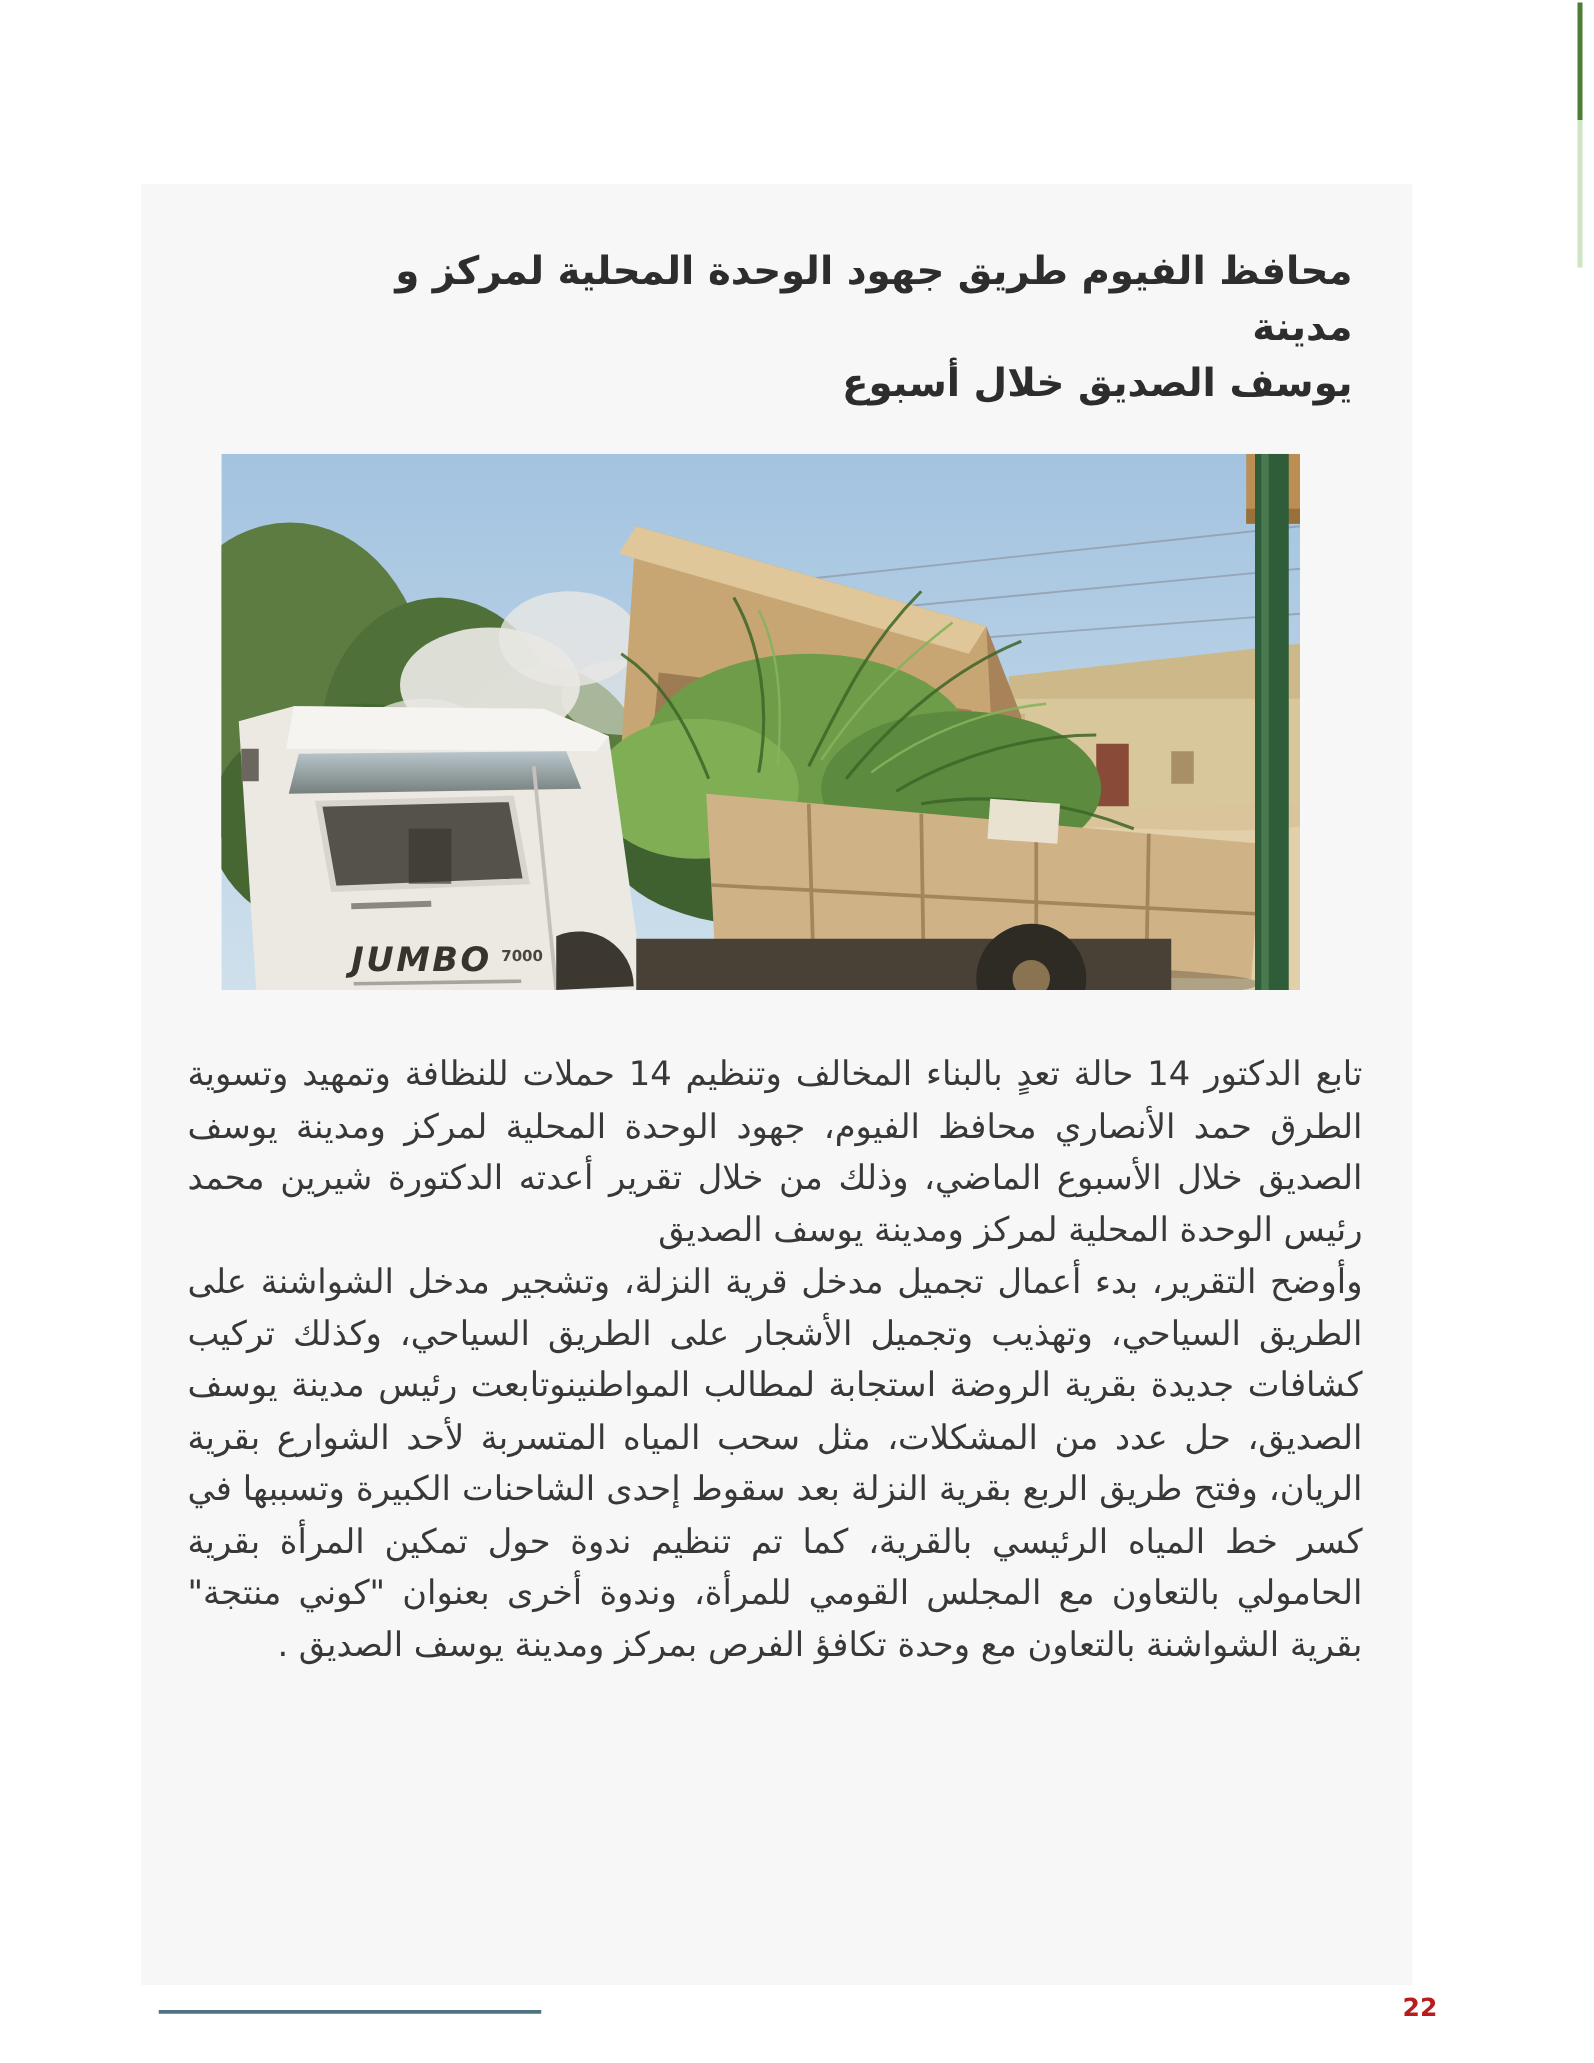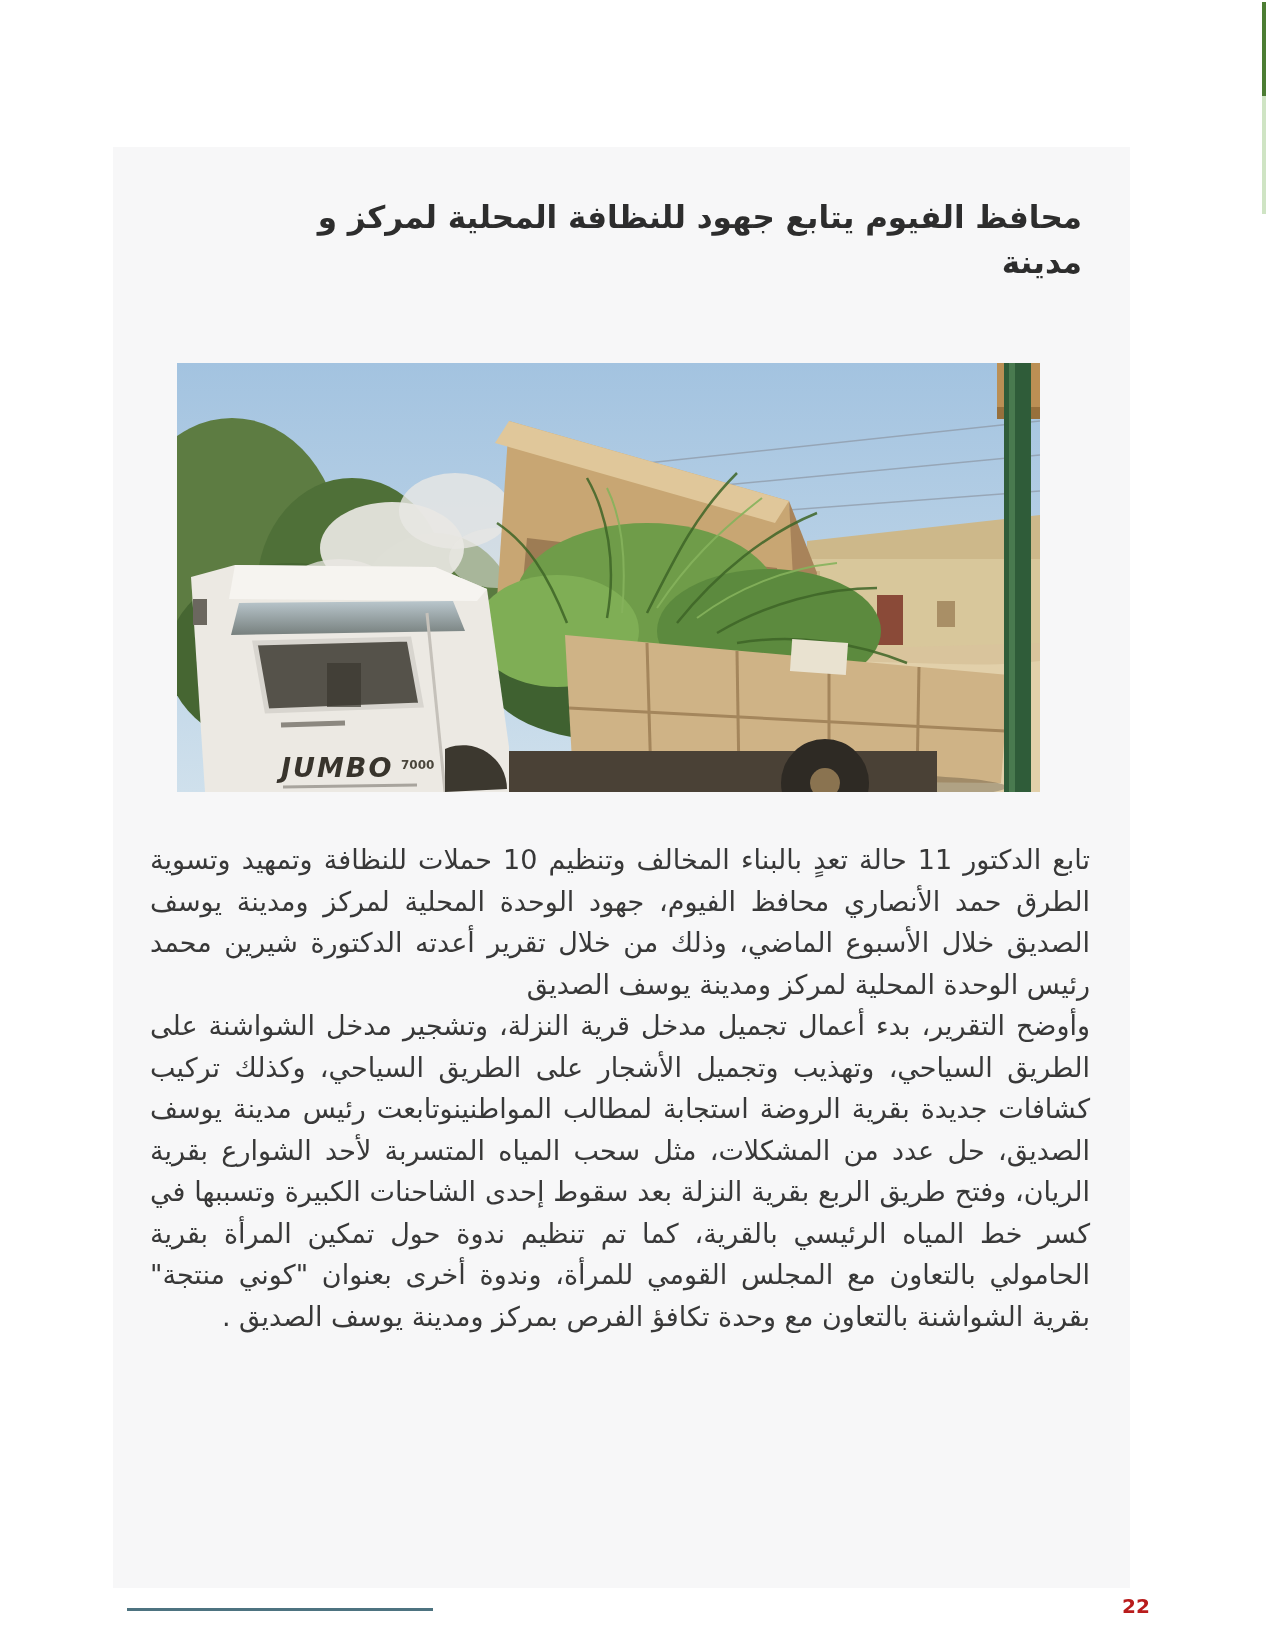--- a/index.html
+++ b/index.html
@@ -43,21 +43,22 @@
   .edge-line.light{left:1262px;top:96px;height:118px;background:var(--edge_light,#cfe4c4);}
 </style>
 </head>
 <body>
 
 <div class="page">
 
   <div class="card">
 
     <h1 class="title">
-      <span class="tline">محافظ الفيوم يتابع جهود للنظافة المحلية لمركز و مدينة</span>
+      <span class="tline">محافظ الفيوم طريق جهود الوحدة المحلية لمركز و مدينة</span>
+      <span class="tline">يوسف الصديق خلال أسبوع</span>
     </h1>
 
     <figure class="photo">
       <svg viewBox="0 0 863 429" xmlns="http://www.w3.org/2000/svg">
         <defs>
           <linearGradient id="sky" x1="0" y1="0" x2="0" y2="1">
             <stop offset="0" stop-color="#a3c3e0"></stop>
             <stop offset="1" stop-color="#cfe0ec"></stop>
           </linearGradient>
           <linearGradient id="glass" x1="0" y1="0" x2="0" y2="1">
@@ -164,21 +165,21 @@
         <g>
           <rect x="820" y="0" width="43" height="56" fill="#bb8f54"></rect>
           <rect x="820" y="44" width="43" height="12" fill="#97703c"></rect>
           <rect x="827" y="0" width="27" height="429" fill="#2f5c39"></rect>
           <rect x="832" y="0" width="6" height="429" fill="#497a4f"></rect>
         </g>
       </svg>
     </figure>
 
     <div class="article-body">
-      <p>تابع الدكتور 11 حالة تعدٍ بالبناء المخالف وتنظيم 10 حملات للنظافة وتمهيد وتسوية الطرق حمد الأنصاري محافظ الفيوم، جهود الوحدة المحلية لمركز ومدينة يوسف الصديق خلال الأسبوع الماضي، وذلك من خلال تقرير أعدته الدكتورة شيرين محمد رئيس الوحدة المحلية لمركز ومدينة يوسف الصديق</p>
+      <p>تابع الدكتور 14 حالة تعدٍ بالبناء المخالف وتنظيم 14 حملات للنظافة وتمهيد وتسوية الطرق حمد الأنصاري محافظ الفيوم، جهود الوحدة المحلية لمركز ومدينة يوسف الصديق خلال الأسبوع الماضي، وذلك من خلال تقرير أعدته الدكتورة شيرين محمد رئيس الوحدة المحلية لمركز ومدينة يوسف الصديق</p>
       <p>وأوضح التقرير، بدء أعمال تجميل مدخل قرية النزلة، وتشجير مدخل الشواشنة على الطريق السياحي، وتهذيب وتجميل الأشجار على الطريق السياحي، وكذلك تركيب كشافات جديدة بقرية الروضة استجابة لمطالب المواطنينوتابعت رئيس مدينة يوسف الصديق، حل عدد من المشكلات، مثل سحب المياه المتسربة لأحد الشوارع بقرية الريان، وفتح طريق الربع بقرية النزلة بعد سقوط إحدى الشاحنات الكبيرة وتسببها في كسر خط المياه الرئيسي بالقرية، كما تم تنظيم ندوة حول تمكين المرأة بقرية الحامولي بالتعاون مع المجلس القومي للمرأة، وندوة أخرى بعنوان "كوني منتجة" بقرية الشواشنة بالتعاون مع وحدة تكافؤ الفرص بمركز ومدينة يوسف الصديق .</p>
     </div>
 
   </div>
 
   <div class="footer-rule"></div>
   <div class="page-number">22</div>
   <div class="edge-line dark"></div>
   <div class="edge-line light"></div>
 

